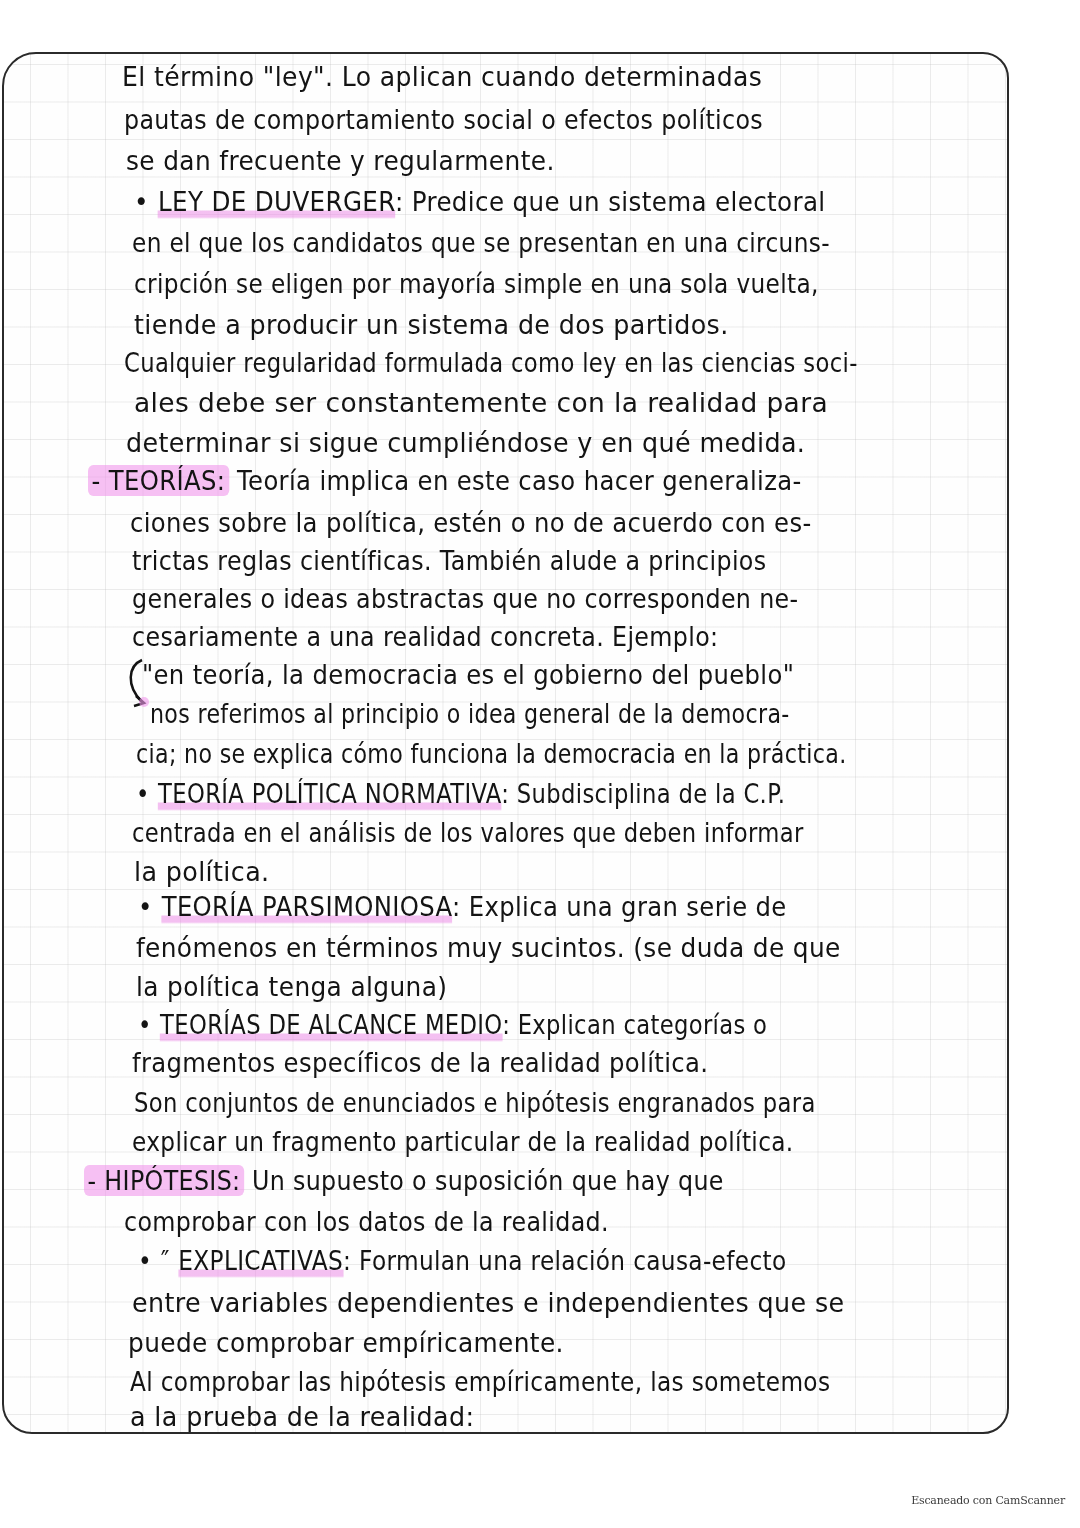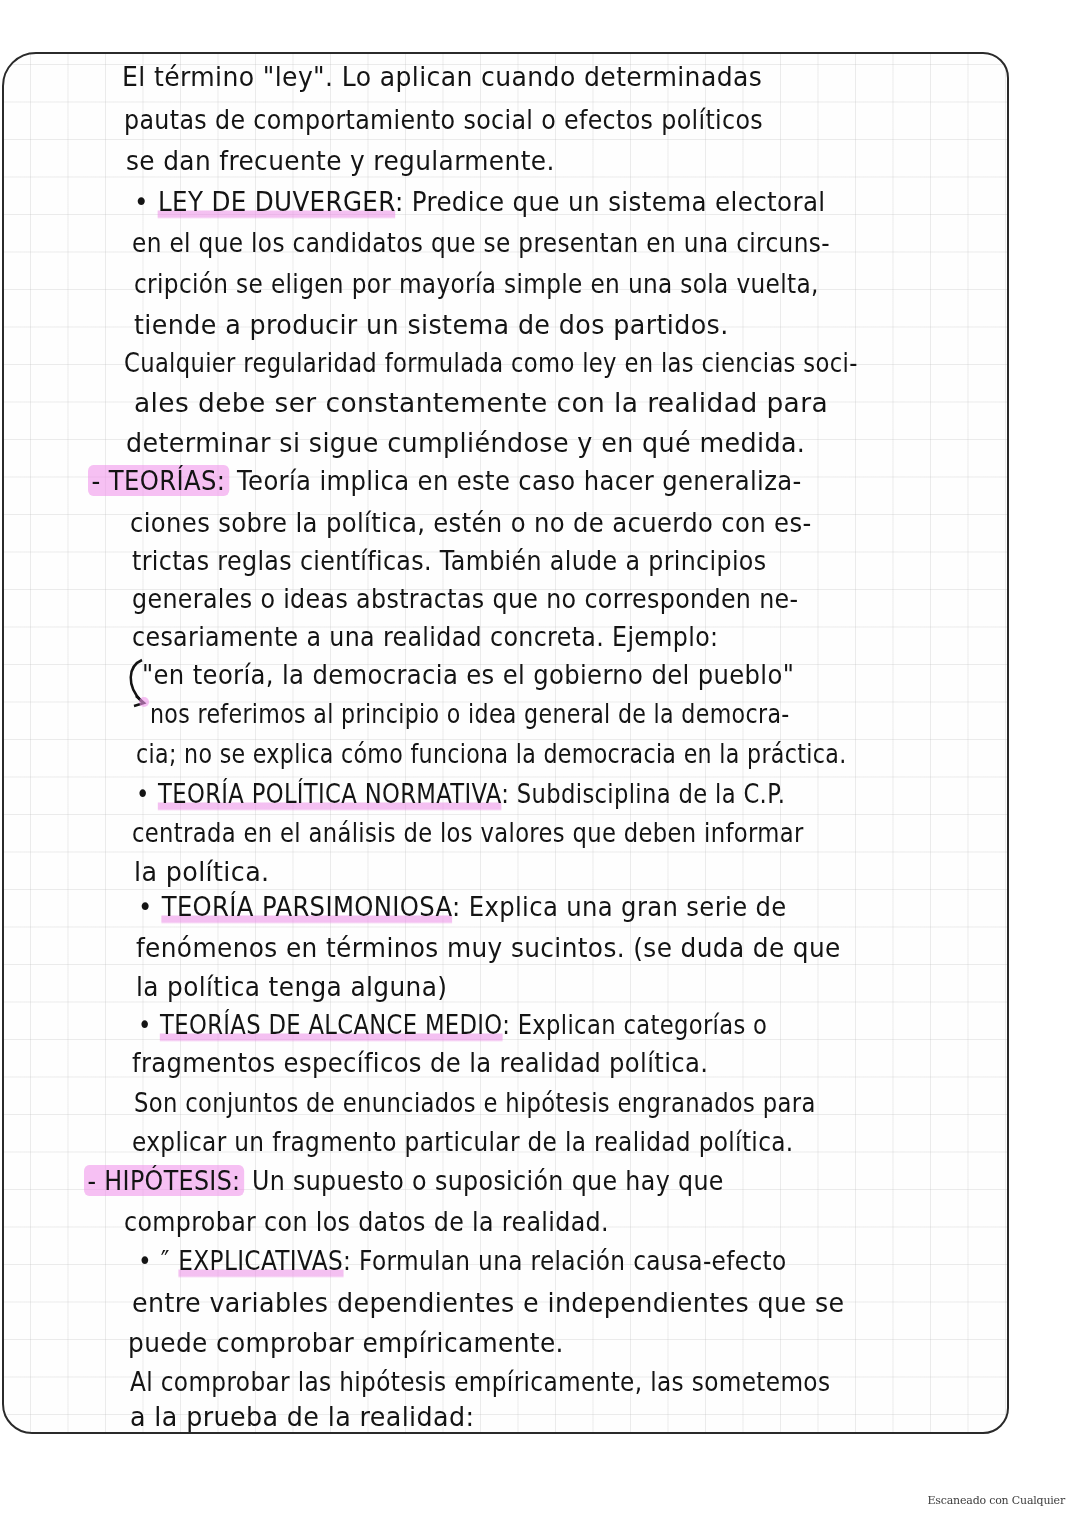--- a/index.html
+++ b/index.html
@@ -130,13 +130,13 @@
   <div class="line" style="left:126px; top:1346px; transform:scaleX(0.94);">a la prueba de la realidad:</div>
 
 </div>
 
 <svg class="arrow-icon" viewBox="0 0 40 56">
   <path d="M22 4 C8 10, 6 30, 22 46" fill="none" stroke="#141414" stroke-width="2.5"></path>
   <path d="M16 40 L24 47 L14 50" fill="none" stroke="#141414" stroke-width="2.5"></path>
   <circle cx="24" cy="46" r="5" fill="rgba(240,150,235,0.6)"></circle>
 </svg>
 
-<div class="watermark">Escaneado con Cualquier</div>
+<div class="watermark">Escaneado con CamScanner</div>
 
 </body></html>

